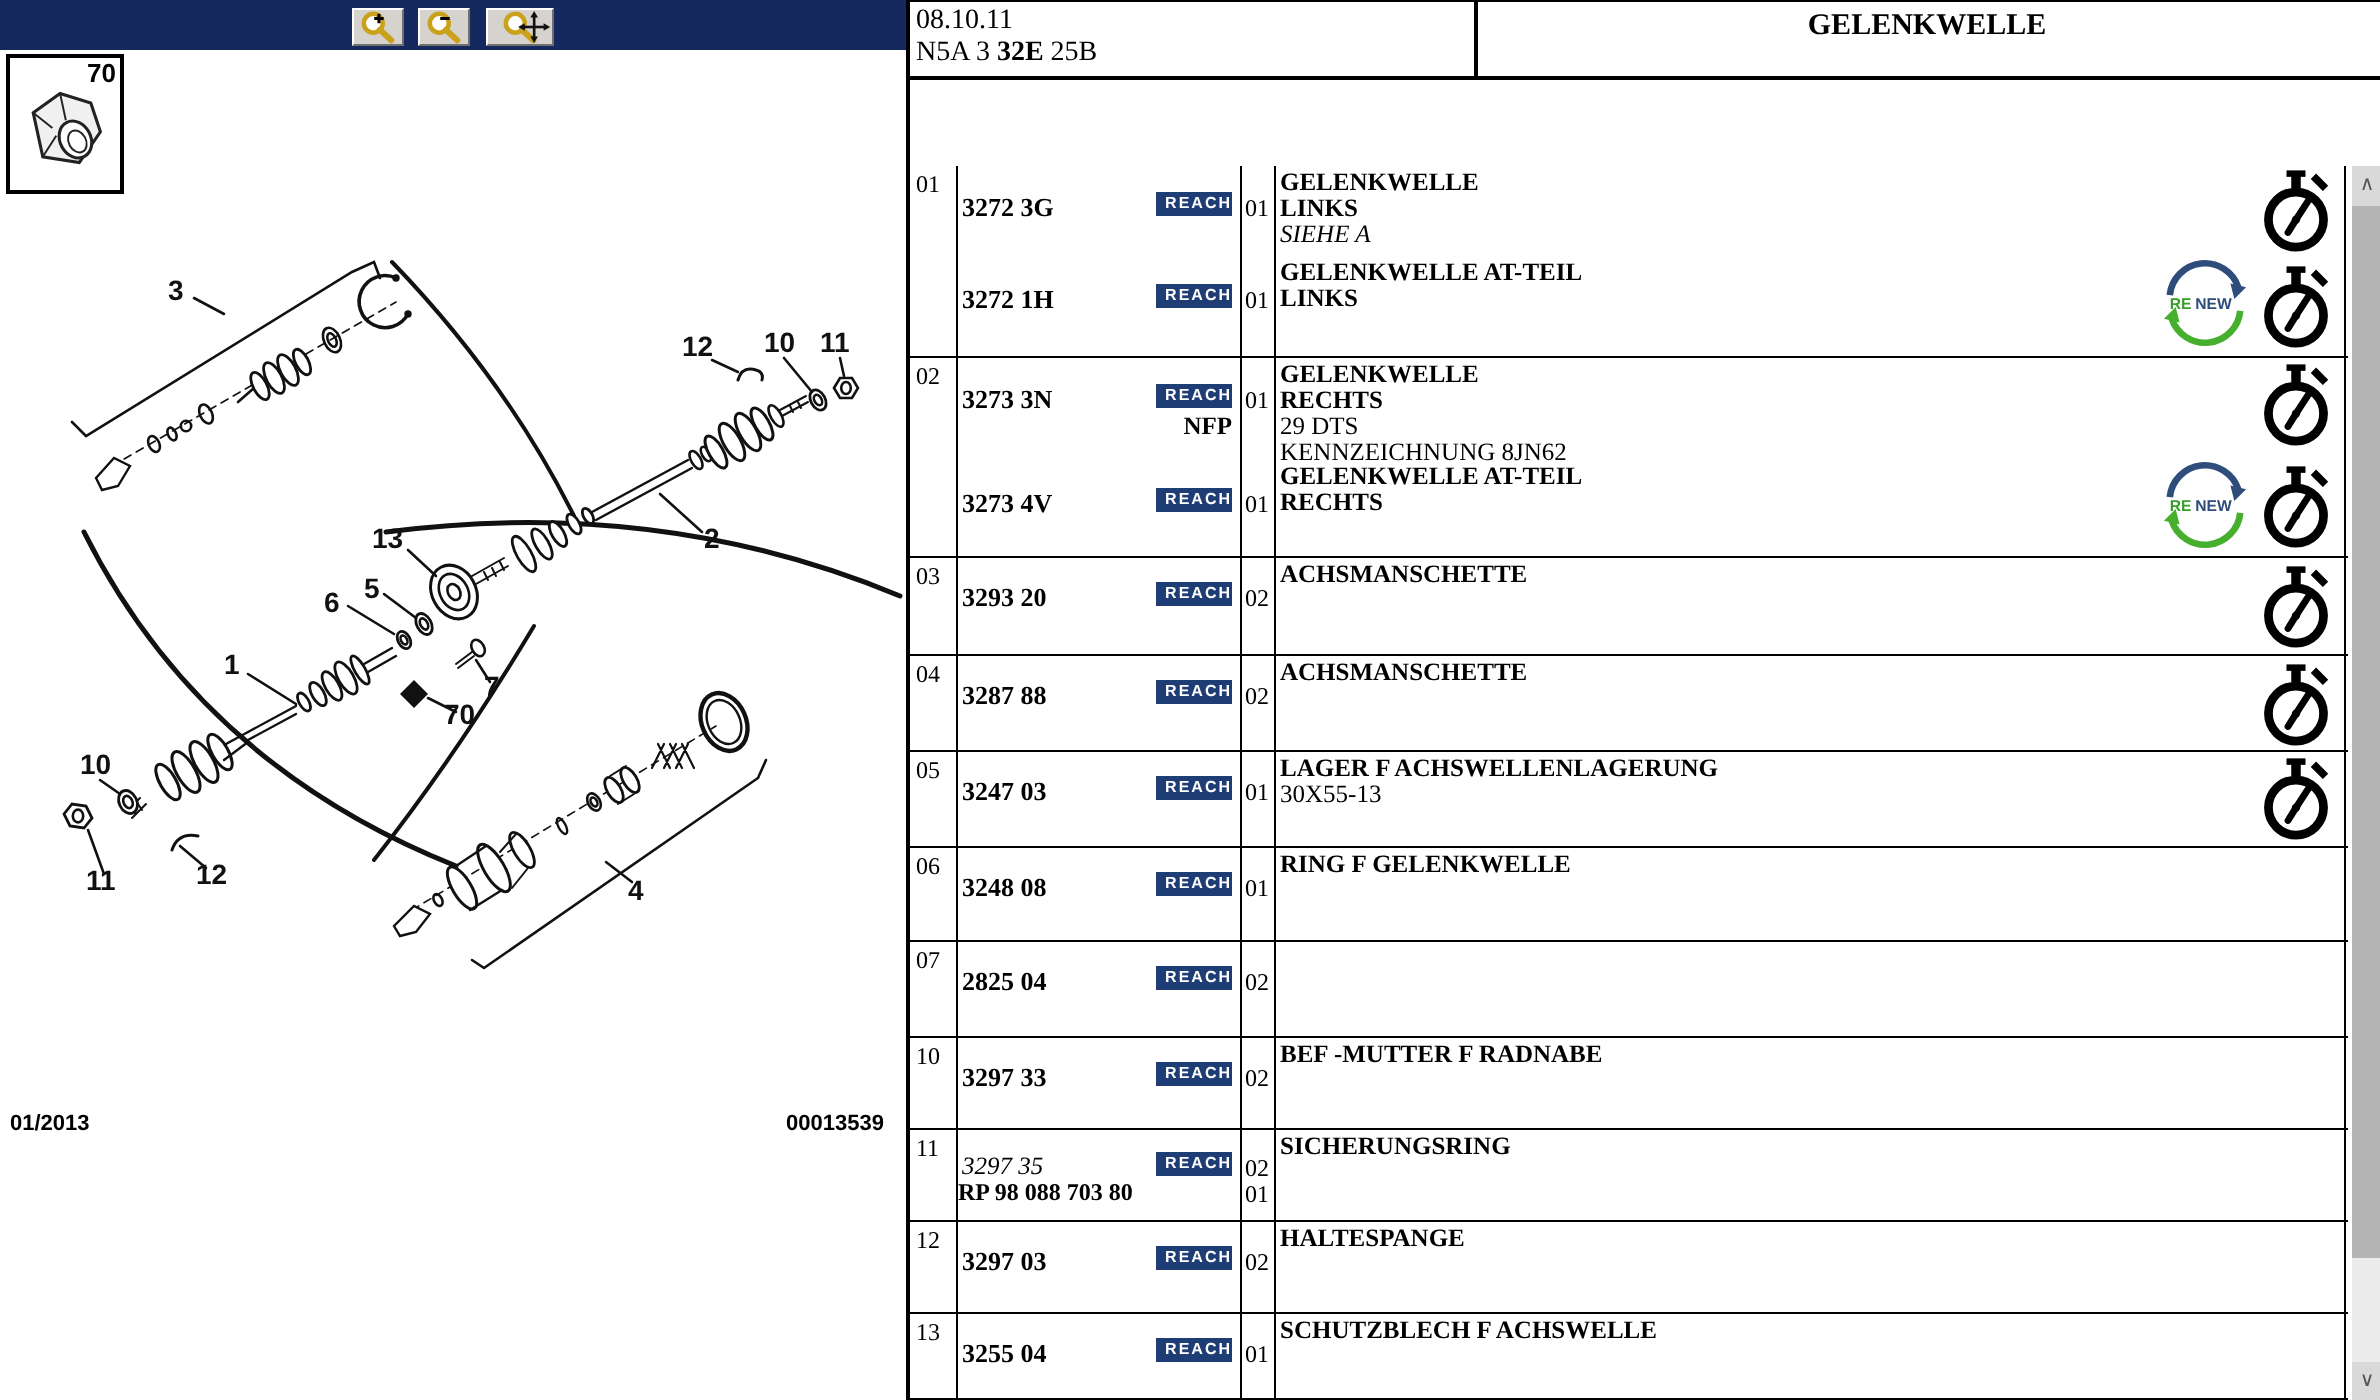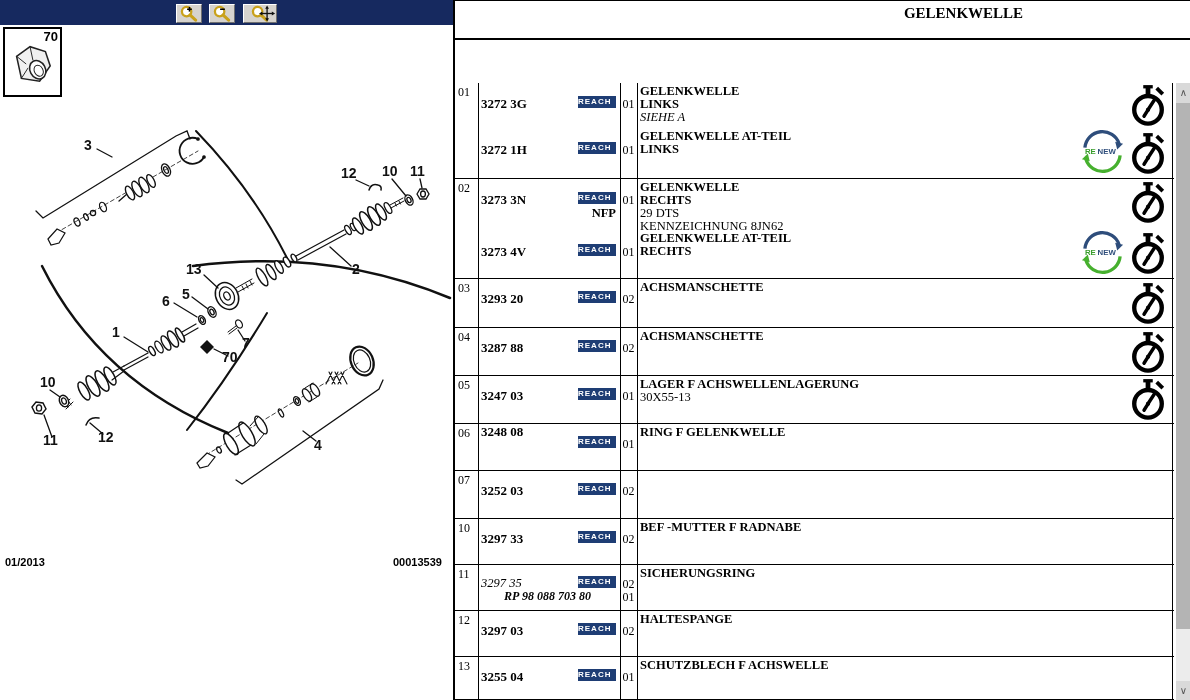--- a/index.html
+++ b/index.html
@@ -31,27 +31,27 @@
            border-bottom:2px solid #000;display:flex;align-items:flex-end;justify-content:center;
            padding-bottom:5px;font-size:12px}
   .tbl{position:absolute;left:0;top:82px;width:719px;height:472px}
   .vl{position:absolute;top:82px;height:617px;width:1px;background:#000}
   .trow{position:absolute;left:0;width:719px;box-sizing:border-box;border-bottom:1px solid #000}
   .itm{position:absolute;left:3px;top:2px;font-size:12px}
   .pn{position:absolute;left:26px;font-size:13px;font-weight:bold;white-space:pre}
   .pit{font-weight:normal;font-style:italic;font-size:12.5px}
   .reach{position:absolute;left:123px;width:38px;height:12px;line-height:12px;background:#1e3d74;
          color:#fff;font-family:"Liberation Sans",sans-serif;font-size:8px;font-weight:bold;
-         letter-spacing:1px;text-align:left;cursor:pointer}
+         letter-spacing:1px;text-align:right;cursor:pointer}
   .qty{position:absolute;left:166px;width:15px;text-align:center;font-size:12px}
   .desc{position:absolute;left:185px;font-size:12.5px;line-height:13px}
   .b{font-weight:bold}.it{font-style:italic}
   .nfp{position:absolute;left:60px;width:101px;text-align:right;font-size:12.5px;font-weight:bold}
-  .rp-num{position:absolute;left:24px;width:137px;text-align:center;font-size:12px;
-          font-weight:bold;font-style:italic}
+  .rp-num{position:absolute;left:24px;width:137px;text-align:left;font-size:12px;
+          font-weight:bold;}
   .clock{position:absolute;left:674px;width:38px;height:42px;cursor:pointer}
   .renew{position:absolute;left:625px;width:45px;height:45px}
   
   .sbar{position:absolute;left:721px;top:82px;width:15px;height:618px;background:#ececec}
   .sbtn{position:absolute;left:0;width:15px;height:20px;background:#d9d9d9;color:#555;
         font:10px "DejaVu Sans",sans-serif;text-align:center;line-height:20px;cursor:pointer}
   .sup{top:0}.sdown{bottom:0}
   .sthumb{position:absolute;left:0;top:20px;width:15px;height:526px;background:#b4b4b4;cursor:pointer}
 </style>
 </head>
@@ -258,20 +258,24 @@
     <text x="98" y="442">12</text>
     <text x="314" y="450">4</text>
   </g>
 </svg>
 
 <div class="fdate">01/2013</div>
 <div class="fimg">00013539</div>
 
 <div class="rp">
 
+  <div class="h-left">
+    <div>08.10.11</div>
+    <div><span>N5A 3 </span><b>32E</b><span> 25B</span></div>
+  </div>
   <div class="h-title">GELENKWELLE</div>
   <div class="h-rule"></div>
 
   <div class="tbl">
 
     <div class="trow" style="top:0;height:96px">
       <div class="itm">01</div>
       <div class="desc" style="top:2px">
         <div class="b">GELENKWELLE</div>
         <div class="b">LINKS</div>
@@ -366,28 +370,28 @@
       <svg class="clock" style="top:3px" viewBox="0 0 40 44">
           <use href="#sym-clock"></use>
         </svg>
     </div>
 
     <div class="trow" style="top:341px;height:47px">
       <div class="itm">06</div>
       <div class="desc" style="top:2px">
           <div class="b">RING F GELENKWELLE</div>
         </div>
-      <div class="pn" style="top:0">3248 08</div>
+      <div class="pn" style="top:12px">3248 08</div>
       <div class="reach" style="top:12px">REACH</div>
       <div class="qty" style="top:13px">01</div>
     </div>
 
     <div class="trow" style="top:388px;height:48px">
       <div class="itm">07</div>
-      <div class="pn" style="top:12px">3252 03</div>
+      <div class="pn" style="top:12px">2825 04</div>
       <div class="reach" style="top:12px">REACH</div>
       <div class="qty" style="top:13px">02</div>
     </div>
 
     <div class="trow" style="top:436px;height:46px">
       <div class="itm">10</div>
       <div class="desc" style="top:2px">
           <div class="b">BEF -MUTTER F RADNABE</div>
         </div>
       <div class="pn" style="top:12px">3297 33</div>

